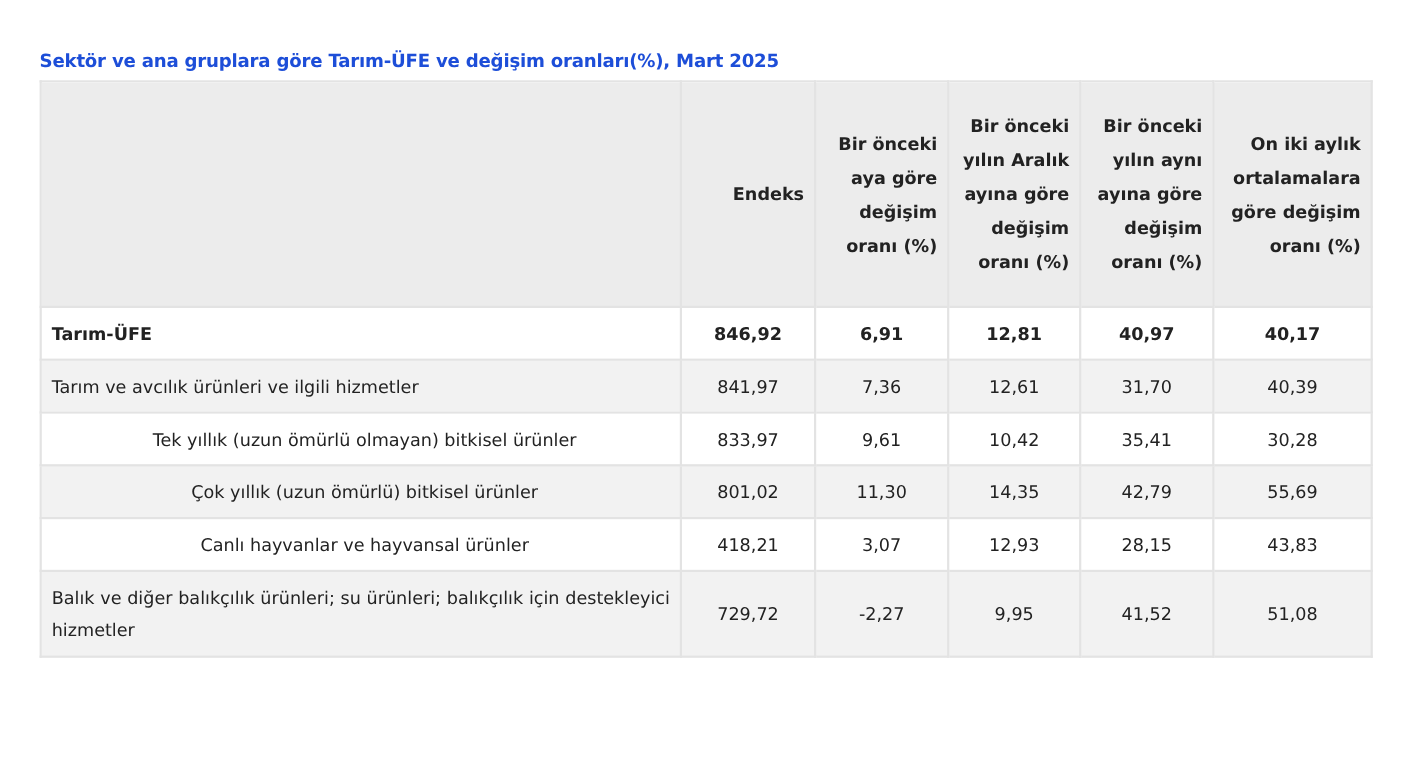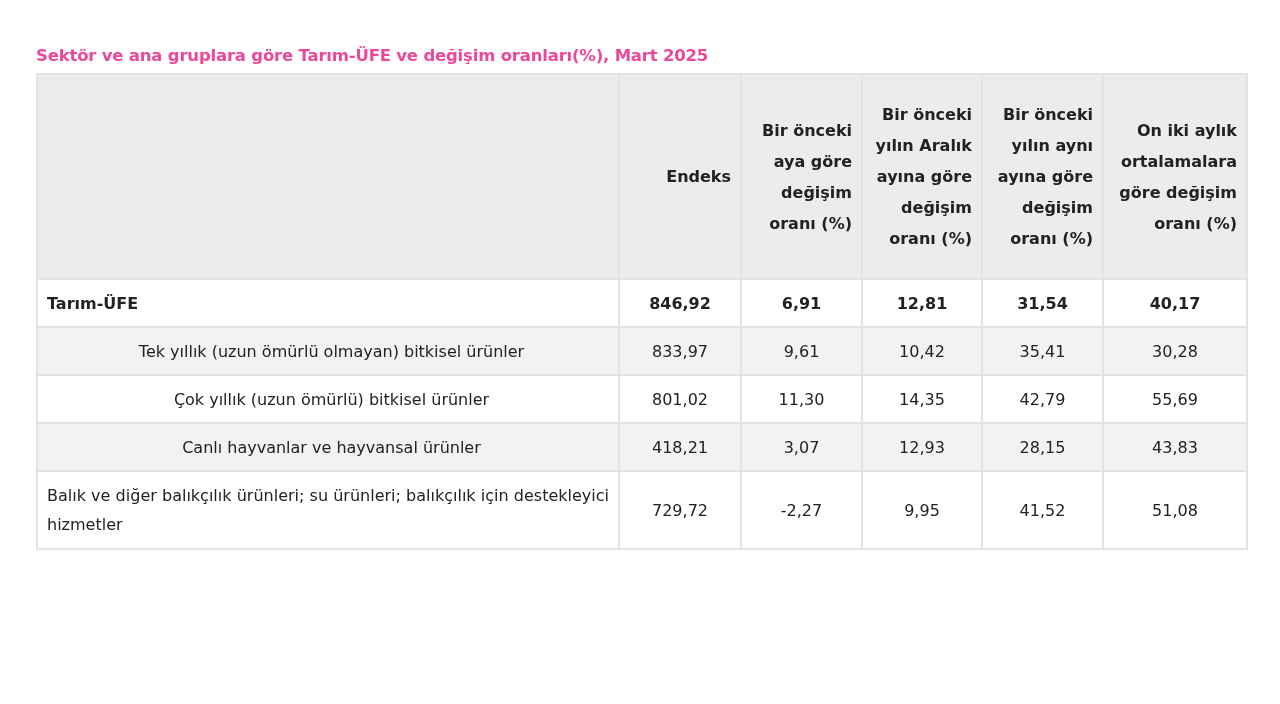--- a/index.html
+++ b/index.html
@@ -3,21 +3,21 @@
 <meta charset="utf-8">
 <style>
   html, body { margin: 0; padding: 0; background: #ffffff; }
   body {
     width: 1280px; height: 704px; overflow: hidden; position: relative;
     font-family: "DejaVu Sans", "Liberation Sans", sans-serif;
     color: #222222;
   }
   .title {
     position: absolute; left: 36px; top: 46px;
-    font-size: 16.5px; font-weight: bold; color: #ec4899;
+    font-size: 16.5px; font-weight: bold; color: #1d4ed8;
     letter-spacing: -0.2px; white-space: nowrap;
   }
   table.data {
     position: absolute; left: 36px; top: 73px;
     width: 1210px;
     border-collapse: collapse;
     table-layout: fixed;
     font-size: 16px;
   }
   table.data td, table.data th {
@@ -74,22 +74,30 @@
       <th>Bir önceki yılın aynı ayına göre değişim oranı (%)</th>
       <th>On iki aylık ortalamalara göre değişim oranı (%)</th>
     </tr>
   </thead>
   <tbody>
     <tr class="bold">
       <td class="label">Tarım-ÜFE</td>
       <td class="num">846,92</td>
       <td class="num">6,91</td>
       <td class="num">12,81</td>
-      <td class="num">31,54</td>
+      <td class="num">40,97</td>
       <td class="num">40,17</td>
+    </tr>
+    <tr>
+      <td class="label">Tarım ve avcılık ürünleri ve ilgili hizmetler</td>
+      <td class="num">841,97</td>
+      <td class="num">7,36</td>
+      <td class="num">12,61</td>
+      <td class="num">31,70</td>
+      <td class="num">40,39</td>
     </tr>
     <tr>
       <td class="label indent">Tek yıllık (uzun ömürlü olmayan) bitkisel ürünler</td>
       <td class="num">833,97</td>
       <td class="num">9,61</td>
       <td class="num">10,42</td>
       <td class="num">35,41</td>
       <td class="num">30,28</td>
     </tr>
     <tr>

